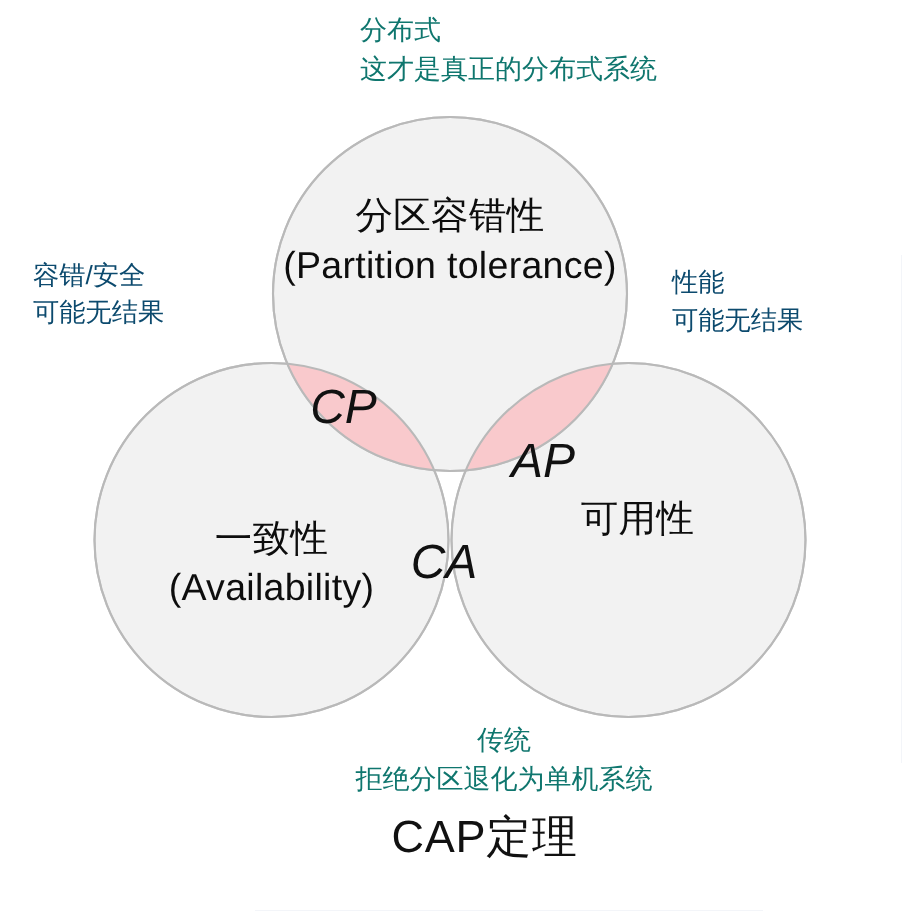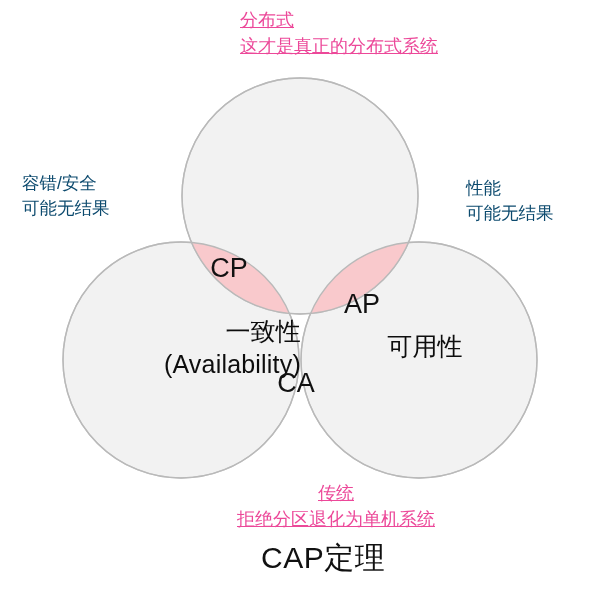--- a/index.html
+++ b/index.html
@@ -44,40 +44,40 @@
   }
 
   .circle-label {
     font-size: 25px;
     letter-spacing: 0.2px;
   }
   .circle-label .cn { display: block; }
   .circle-label .en { display: block; }
 
   .region-label {
-    font-size: 27px;
+    font-size: 32px;
     color: #111111;
+    font-style: italic;
   }
 
   .annot {
     position: absolute;
     font-size: 17.5px;
     line-height: 1.45;
     white-space: nowrap;
     color: #0c4a6e;
   }
   .annot span { display: block; }
 
   .annot-red {
     position: absolute;
     font-size: 18px;
     line-height: 1.42;
     white-space: nowrap;
-    color: #ec4899;
-    text-decoration: underline;
+    color: #0f766e;
   }
   .annot-red span { display: block; }
 
   .title {
     position: absolute;
     font-size: 30px;
     color: #111111;
     white-space: nowrap;
     letter-spacing: 0.5px;
     margin-left: 32px;
@@ -130,47 +130,51 @@
       </g>
     </g>
 
     <g fill="none" stroke="#b9b9b9" stroke-width="1.4">
       <circle cx="181" cy="360" r="118"></circle>
       <circle cx="419" cy="360" r="118"></circle>
       <circle cx="300" cy="196" r="118"></circle>
     </g>
   </svg>
 
+  <div class="lbl circle-label" style="left:150px; top:128px; width:300px;">
+    <span class="cn">分区容错性</span>
+    <span class="en">(Partition tolerance)</span>
+  </div>
 
-  <div class="lbl circle-label" style="left:61px; top:315px; width:240px;text-align:right;">
+  <div class="lbl circle-label" style="left:61px; top:343px; width:240px;">
     <span class="cn">一致性</span>
     <span class="en">(Availability)</span>
   </div>
 
   <div class="lbl circle-label" style="left:305px; top:330px; width:240px;">
     <span class="cn">可用性</span>
   </div>
 
   <div class="lbl region-label" style="left:189px; top:251px; width:80px;">CP</div>
 
   <div class="lbl region-label" style="left:322px; top:251px; width:80px;margin-top:36px;">AP</div>
 
-  <div class="lbl region-label" style="left:256px; top:366px; width:80px;">CA</div>
+  <div class="lbl region-label" style="left:256px; top:354px; width:80px;">CA</div>
 
   <div class="annot-red" style="left:240px; top:8px;">
     <span>分布式</span>
     <span>这才是真正的分布式系统</span>
   </div>
 
   <div class="annot" style="left:22px; top:171px;">
     <span>容错/安全</span>
     <span>可能无结果</span>
   </div>
 
-  <div class="annot" style="left:466px; top:176px;">
+  <div class="annot" style="left:448px; top:176px;">
     <span>性能</span>
     <span>可能无结果</span>
   </div>
 
   <div class="annot-red" style="left:237px; top:481px;text-align:center;">
     <span>传统</span>
     <span>拒绝分区退化为单机系统</span>
   </div>
 
   <div class="title" style="left:229px; top:538px;">CAP定理</div>

